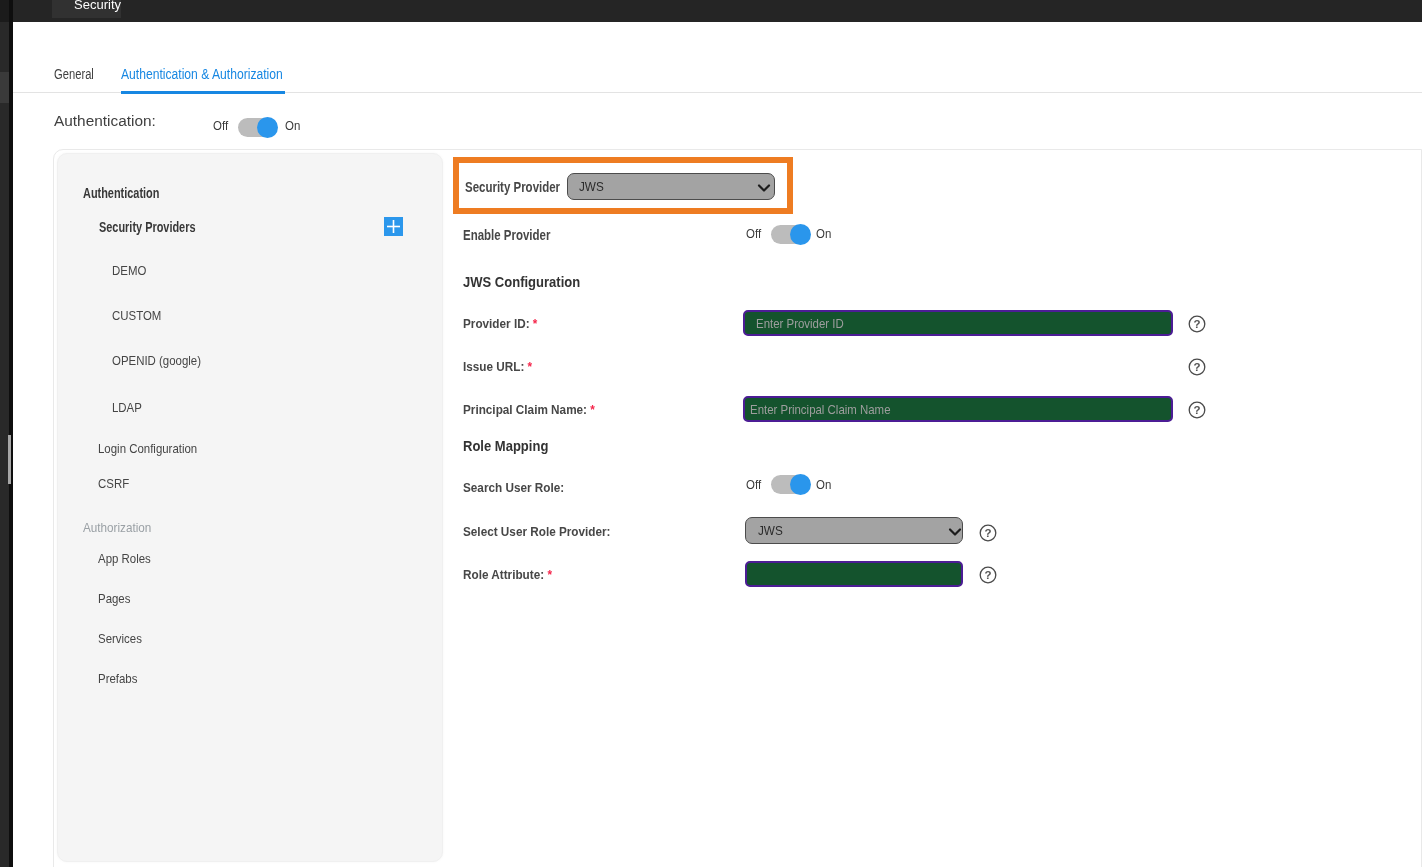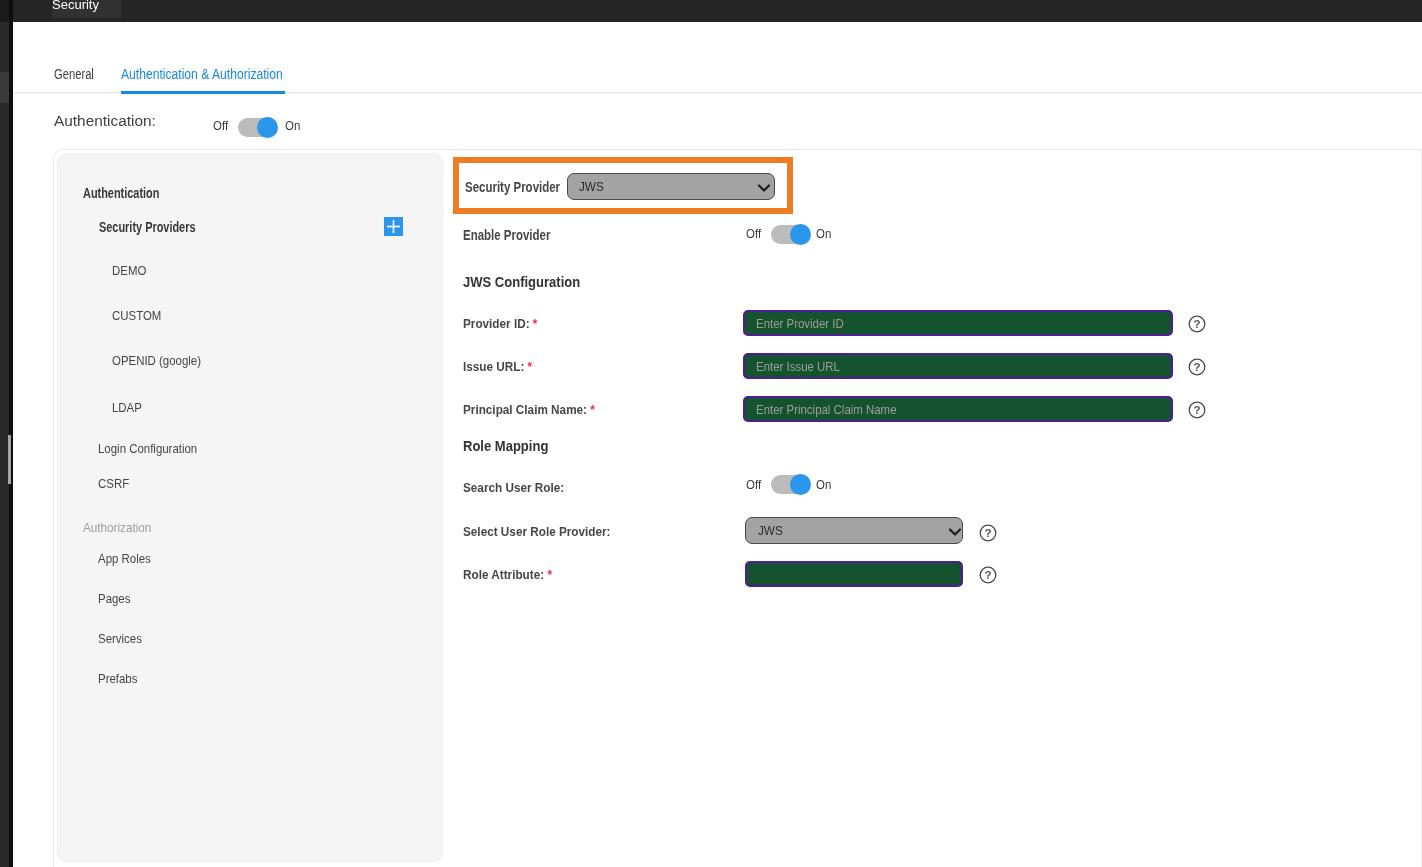--- a/index.html
+++ b/index.html
@@ -1,21 +1,21 @@
 <!DOCTYPE html>
 <html><head>
 <meta charset="utf-8">
 <style>
   * { margin:0; padding:0; box-sizing:border-box; }
   html,body { width:1422px; height:867px; background:#fff; font-family:"Liberation Sans", sans-serif; }
   #stage { position:absolute; left:0; top:0; width:1422px; height:867px; overflow:hidden; background:#fff; }
   .abs { position:absolute; }
   
   #topbar { left:0; top:0; width:1422px; height:22px; background:#252525; }
-  #sectab { left:52px; top:0; width:69px; height:18px; background:#313131; color:#fdfdfd; font-size:13px; text-align:left; line-height:10px; }
+  #sectab { left:52px; top:0; width:69px; height:18px; background:#313131; color:#fdfdfd; font-size:13px; text-align:right; line-height:10px; }
   
   #strip1 { left:0; top:0; width:9px; height:867px; background:#292929; }
   #stripblock { left:0; top:72px; width:9px; height:31px; background:#3a3a3a; }
   #strip2 { left:9px; top:0; width:4px; height:867px; background:#0e0e0e; }
   #handle { left:8px; top:435px; width:3px; height:49px; background:#a6a6a6; }
   
   .tabtxt { font-size:14px; color:#3f3f3f; transform-origin:0 50%; }
   .tabact { color:#1787e2; }
   #tabline { left:13px; top:92px; width:1409px; height:1px; background:#e3e3e3; }
   #tabul { left:121px; top:91px; width:164px; height:3px; background:#1787e2; }
@@ -104,28 +104,27 @@
   <div class="hdg" style="left:463px;top:273px;">JWS Configuration</div>
 
   <div class="lbl" style="left:463px;top:316px;">Provider ID: <span class="red">*</span></div>
   <div class="inp" style="left:743px;top:310px;width:430px;height:26px;line-height:24px;padding-left:11px;"><span>Enter Provider ID</span></div>
   <svg class="qm" style="left:1188px;top:315px;" viewBox="0 0 18 18">
       <circle cx="9" cy="9" r="7.8" fill="none" stroke="#4a4a4a" stroke-width="1.3"></circle>
       <text x="9" y="12.8" font-size="11.5" font-weight="bold" text-anchor="middle" fill="#555" font-family="Liberation Sans">?</text>
     </svg>
 
   <div class="lbl" style="left:463px;top:359px;">Issue URL: <span class="red">*</span></div>
-  <div class="inp" style="left:743px;top:353px;width:430px;height:26px;line-height:24px;padding-left:11px;"><span>Enter Issue URL</span></div>
   <svg class="qm" style="left:1188px;top:358px;" viewBox="0 0 18 18">
       <circle cx="9" cy="9" r="7.8" fill="none" stroke="#4a4a4a" stroke-width="1.3"></circle>
       <text x="9" y="12.8" font-size="11.5" font-weight="bold" text-anchor="middle" fill="#555" font-family="Liberation Sans">?</text>
     </svg>
 
   <div class="lbl" style="left:463px;top:402px;">Principal Claim Name: <span class="red">*</span></div>
-  <div class="inp" style="left:743px;top:396px;width:430px;height:26px;line-height:24px;padding-left:11px;"><span>Enter Principal Claim Name</span></div>
+  <div class="inp" style="left:743px;top:396px;width:430px;height:26px;line-height:24px;padding-left:5px;"><span>Enter Principal Claim Name</span></div>
   <svg class="qm" style="left:1188px;top:401px;" viewBox="0 0 18 18">
       <circle cx="9" cy="9" r="7.8" fill="none" stroke="#4a4a4a" stroke-width="1.3"></circle>
       <text x="9" y="12.8" font-size="11.5" font-weight="bold" text-anchor="middle" fill="#555" font-family="Liberation Sans">?</text>
     </svg>
 
   <div class="hdg" style="left:463px;top:437px;">Role Mapping</div>
 
   <div class="lbl" style="left:463px;top:480px;">Search User Role:</div>
   <span class="onoff" style="left:746px;top:477px;">Off</span>
   <span class="track" style="left:771px;top:475px;">

